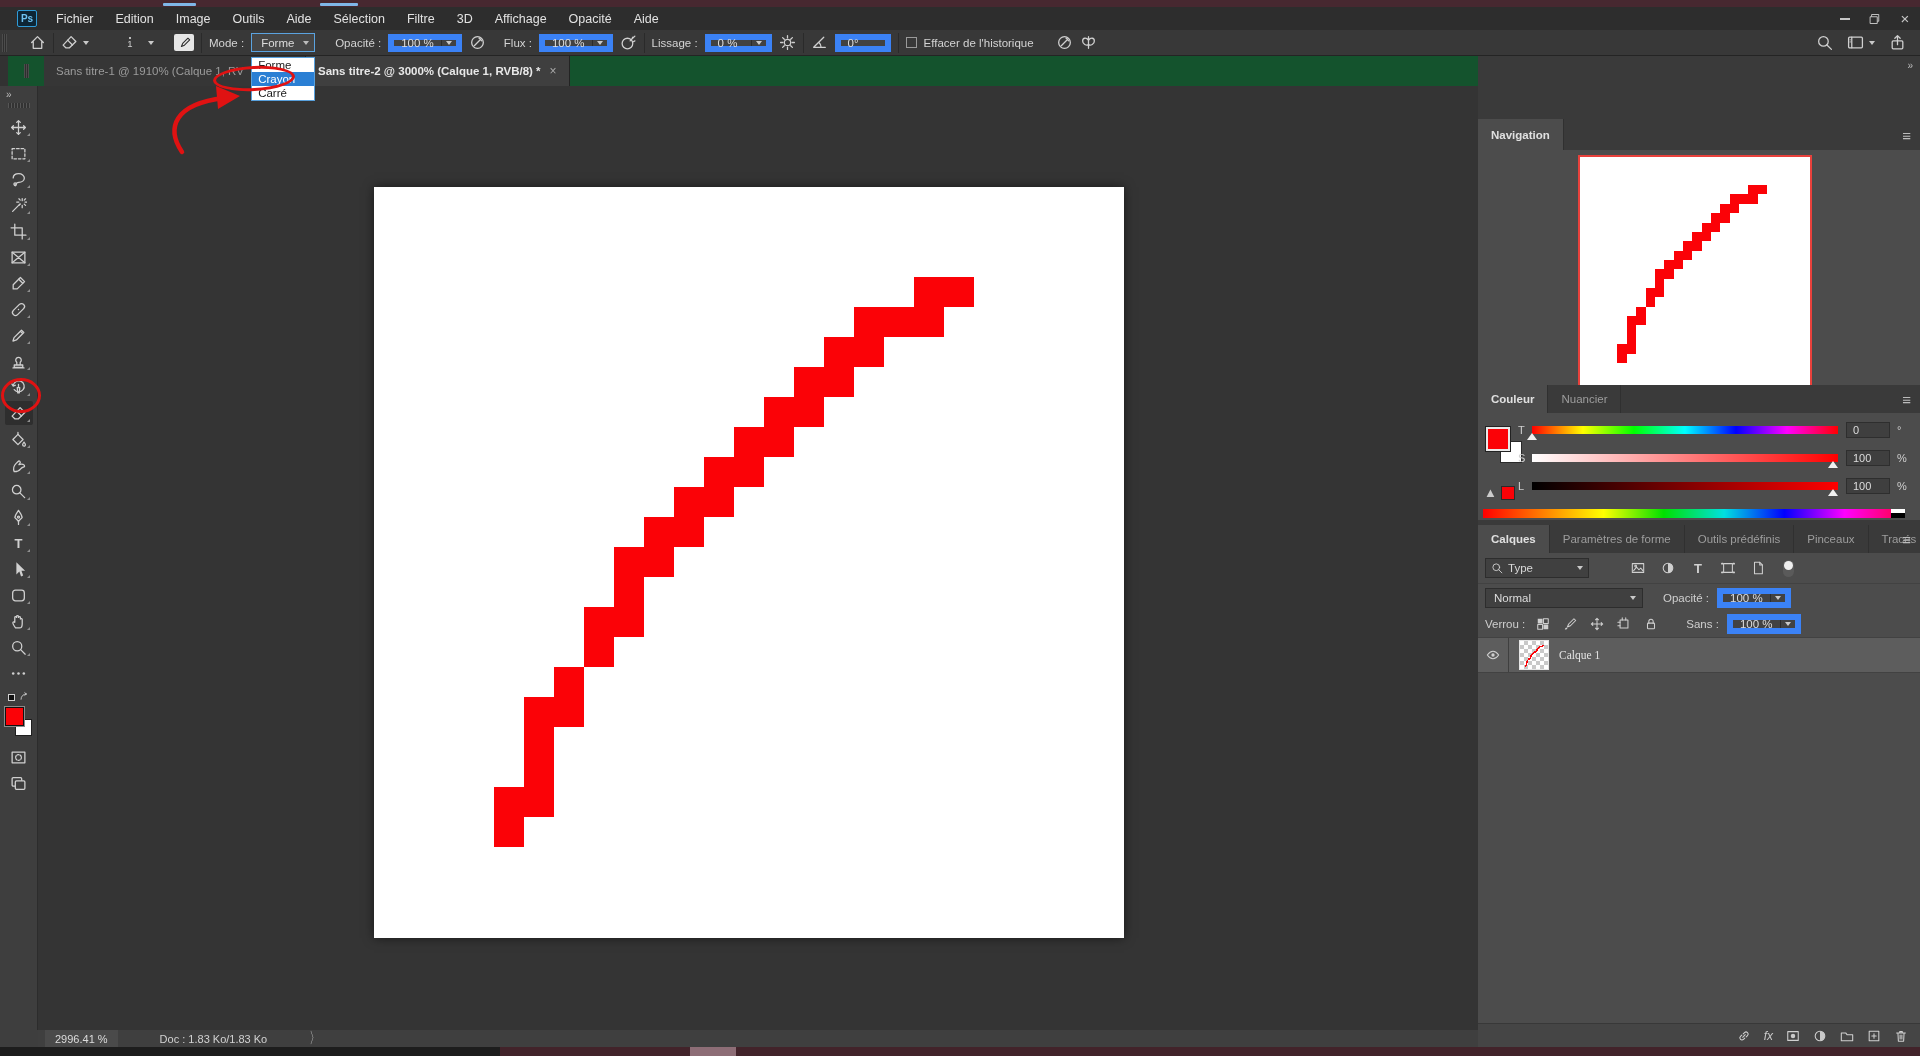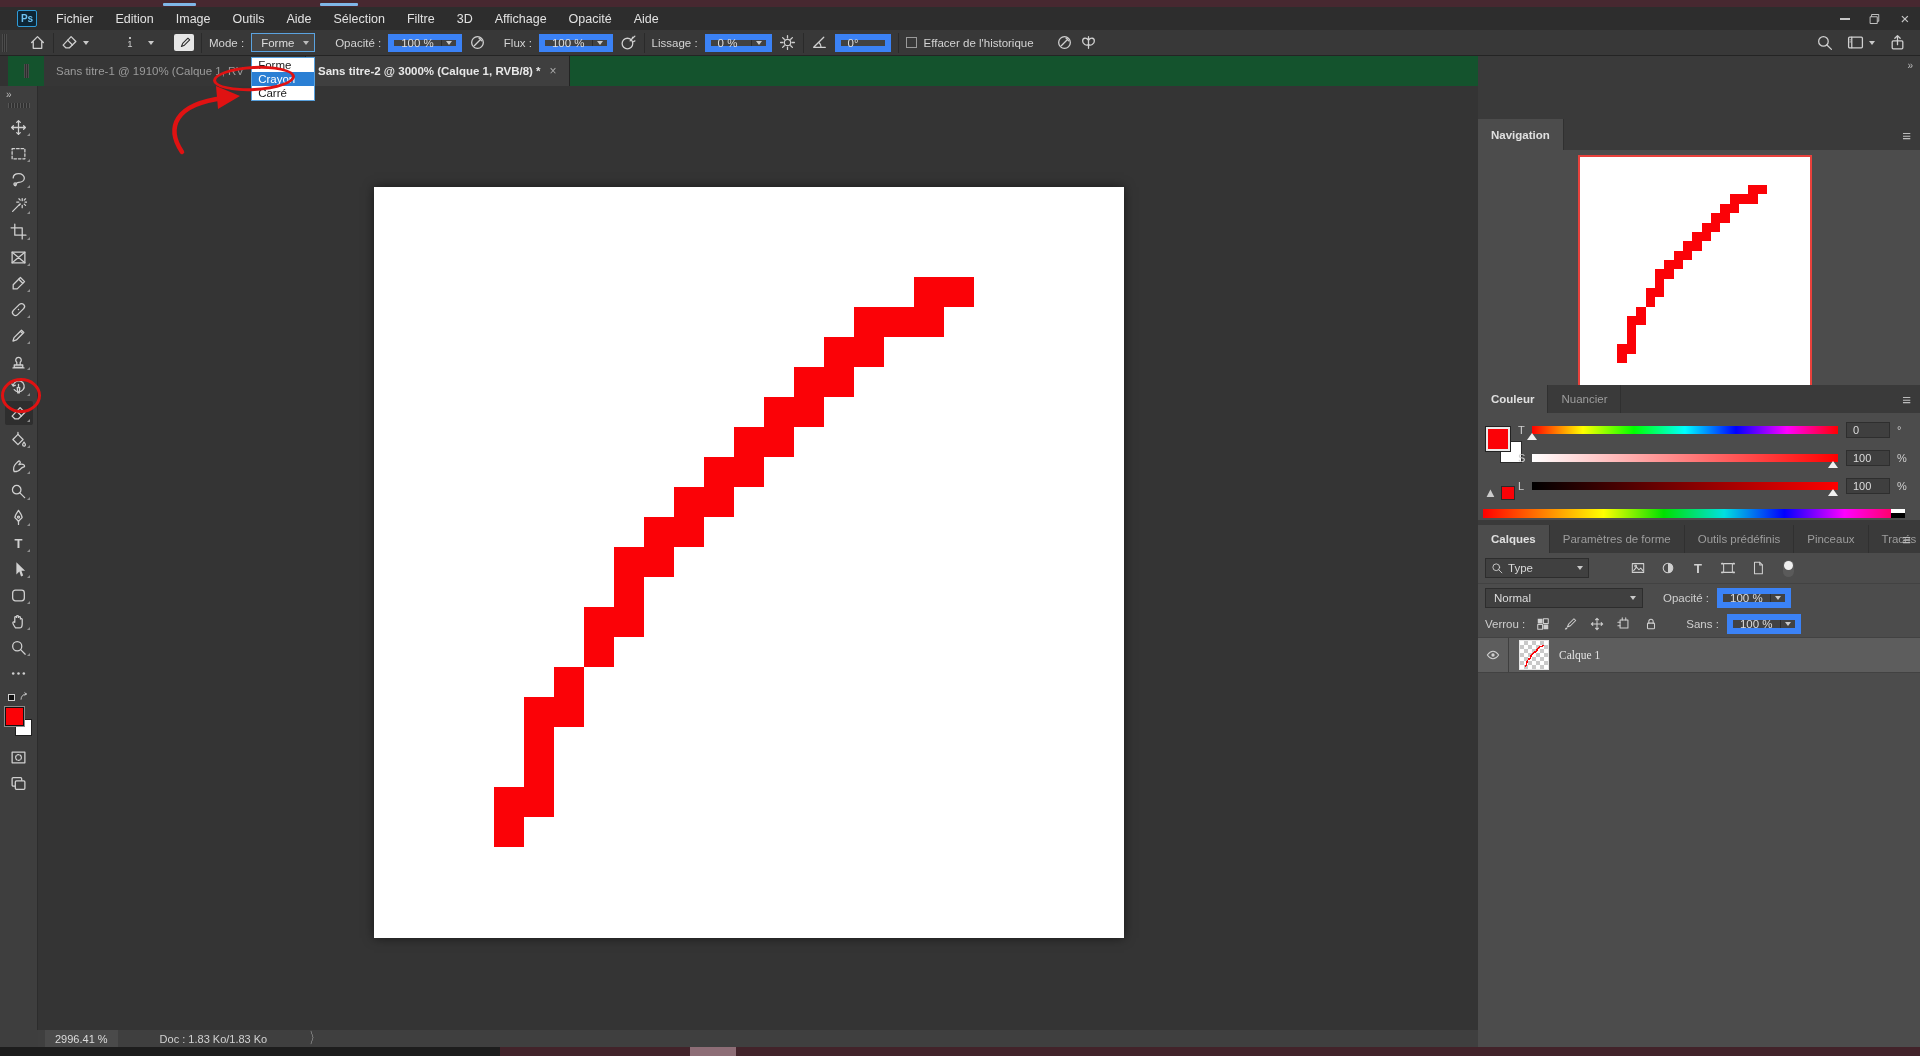--- a/index.html
+++ b/index.html
@@ -753,20 +753,44 @@
               <div style="position: absolute; background: rgb(251, 2, 7); left: 4.8px; top: 24px; width: 2.4px; height: 1.2px;"></div>
               <div style="position: absolute; background: rgb(251, 2, 7); left: 4.8px; top: 25.2px; width: 1.2px; height: 1.2px;"></div>
             </div>
         </div>
         <span class="lname">Calque 1</span>
       </div>
 
 
       <div id="lp-fill"></div>
 
+      <div id="lp-bottom">
+        <svg class="ic sm" viewBox="0 0 16 16">
+            <path d="M6.5 9.5 9.5 6.5M5.5 7 4 8.5a2.4 2.4 0 0 0 3.4 3.4L8.9 10.4M10.5 9 12 7.5A2.4 2.4 0 0 0 8.6 4.1L7.1 5.6"></path>
+          </svg>
+        <span class="fx-text">fx</span>
+        <svg class="ic sm" viewBox="0 0 16 16">
+            <rect x="2" y="3" width="12" height="10"></rect>
+            <circle cx="8" cy="8" r="2.6" fill="#c9c9c9" stroke="none"></circle>
+          </svg>
+        <svg class="ic sm" viewBox="0 0 16 16">
+            <circle cx="8" cy="8" r="5.5"></circle>
+            <path d="M8 2.5a5.5 5.5 0 0 1 0 11z" fill="#c9c9c9" stroke="none"></path>
+          </svg>
+        <svg class="ic sm" viewBox="0 0 16 16">
+            <path d="M1.5 4.5h5l1.5 2h6.5v7H1.5z"></path>
+          </svg>
+        <svg class="ic sm" viewBox="0 0 16 16">
+            <rect x="2.5" y="2.5" width="11" height="11"></rect>
+            <path d="M8 5.5v5M5.5 8h5"></path>
+          </svg>
+        <svg class="ic sm" viewBox="0 0 16 16">
+            <path d="M3 4.5h10M6.5 4.5V3h3v1.5M4.5 4.5 5 14h6l.5-9.5M7 7v4.5M9 7v4.5"></path>
+          </svg>
+      </div>
     </div>
   </div>
 </div>
 
 <div id="taskbar">
   <div class="darkseg"></div>
   <div class="chip"></div>
 </div>
 
 <div class="annot" id="annot-ellipse"></div>

